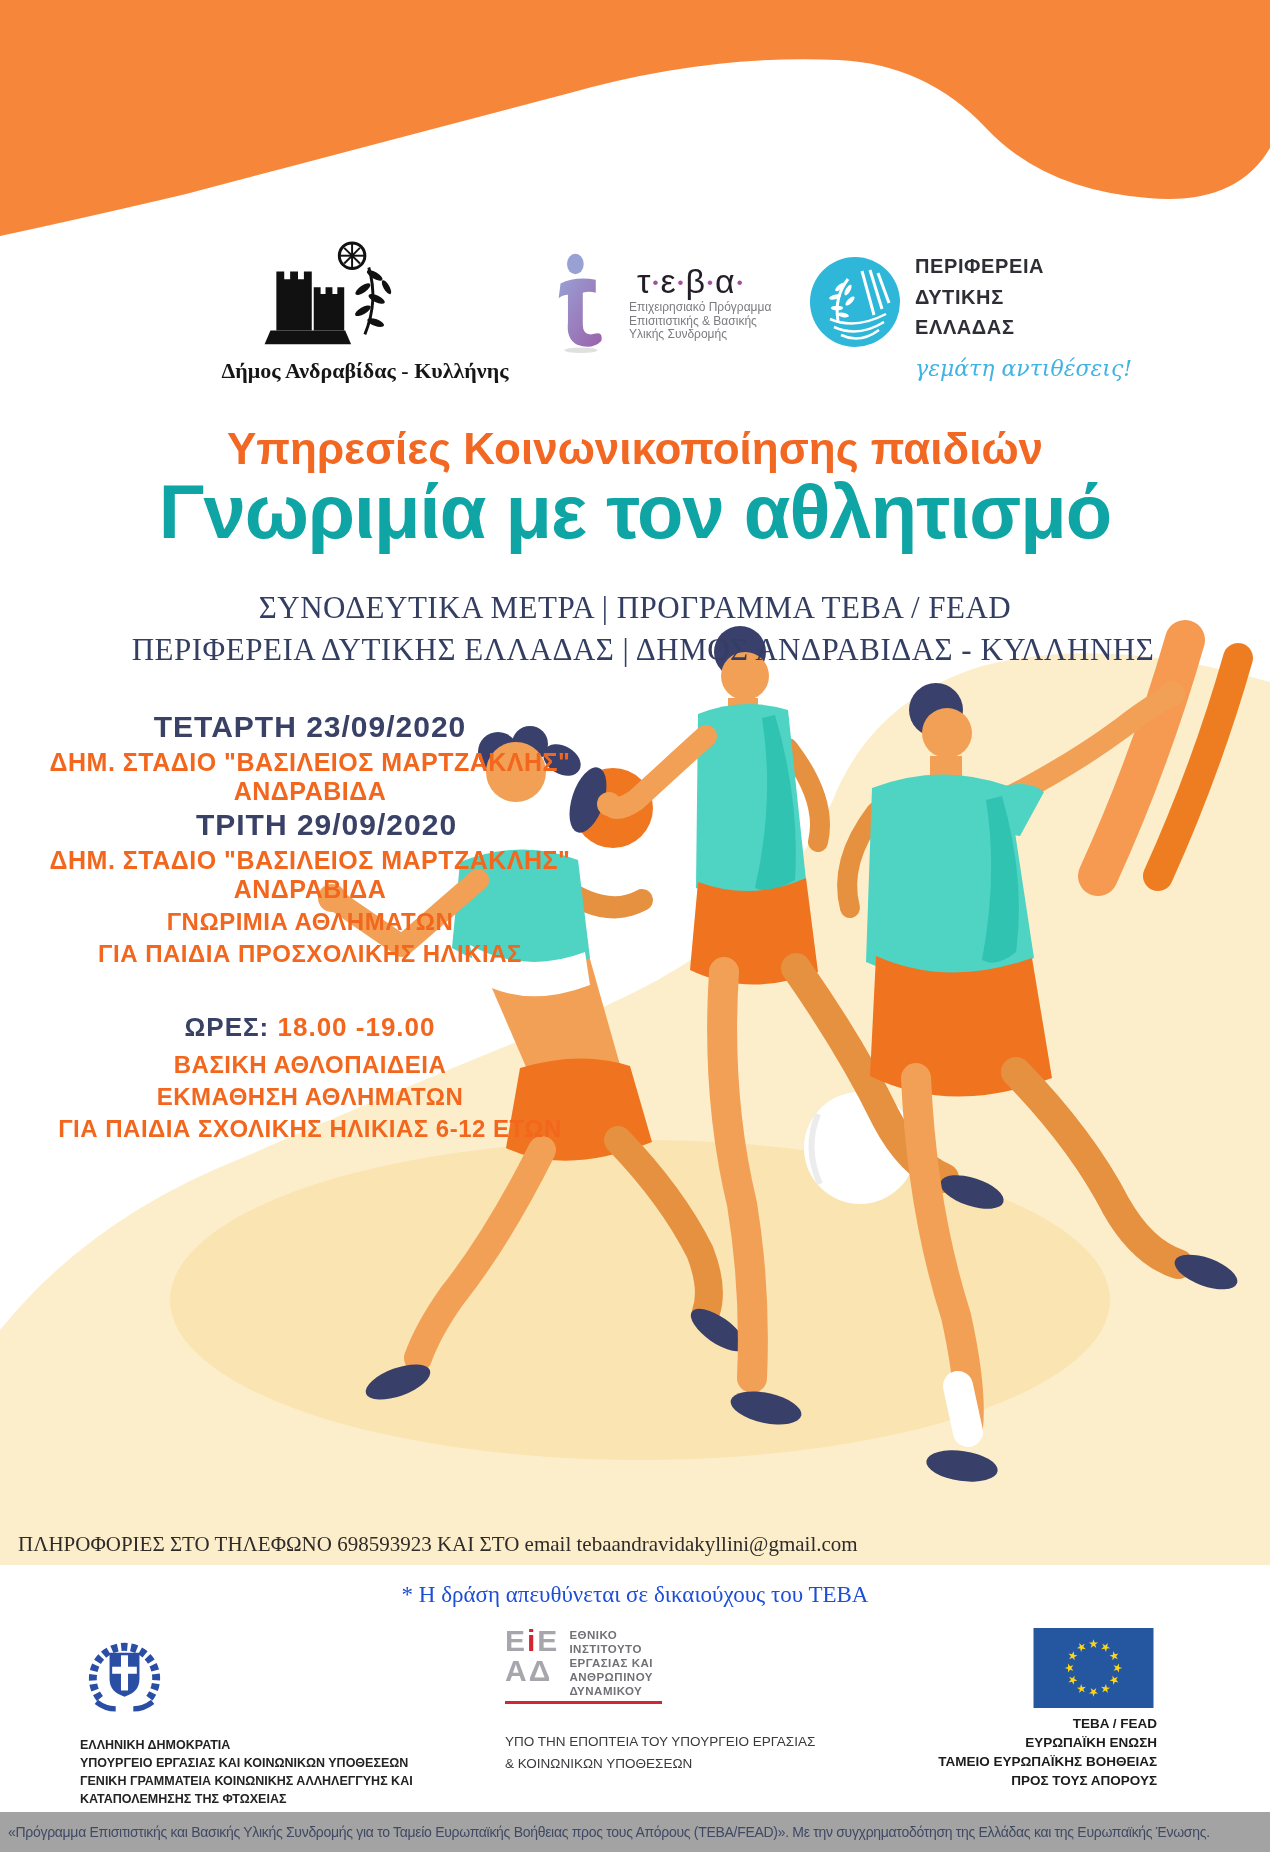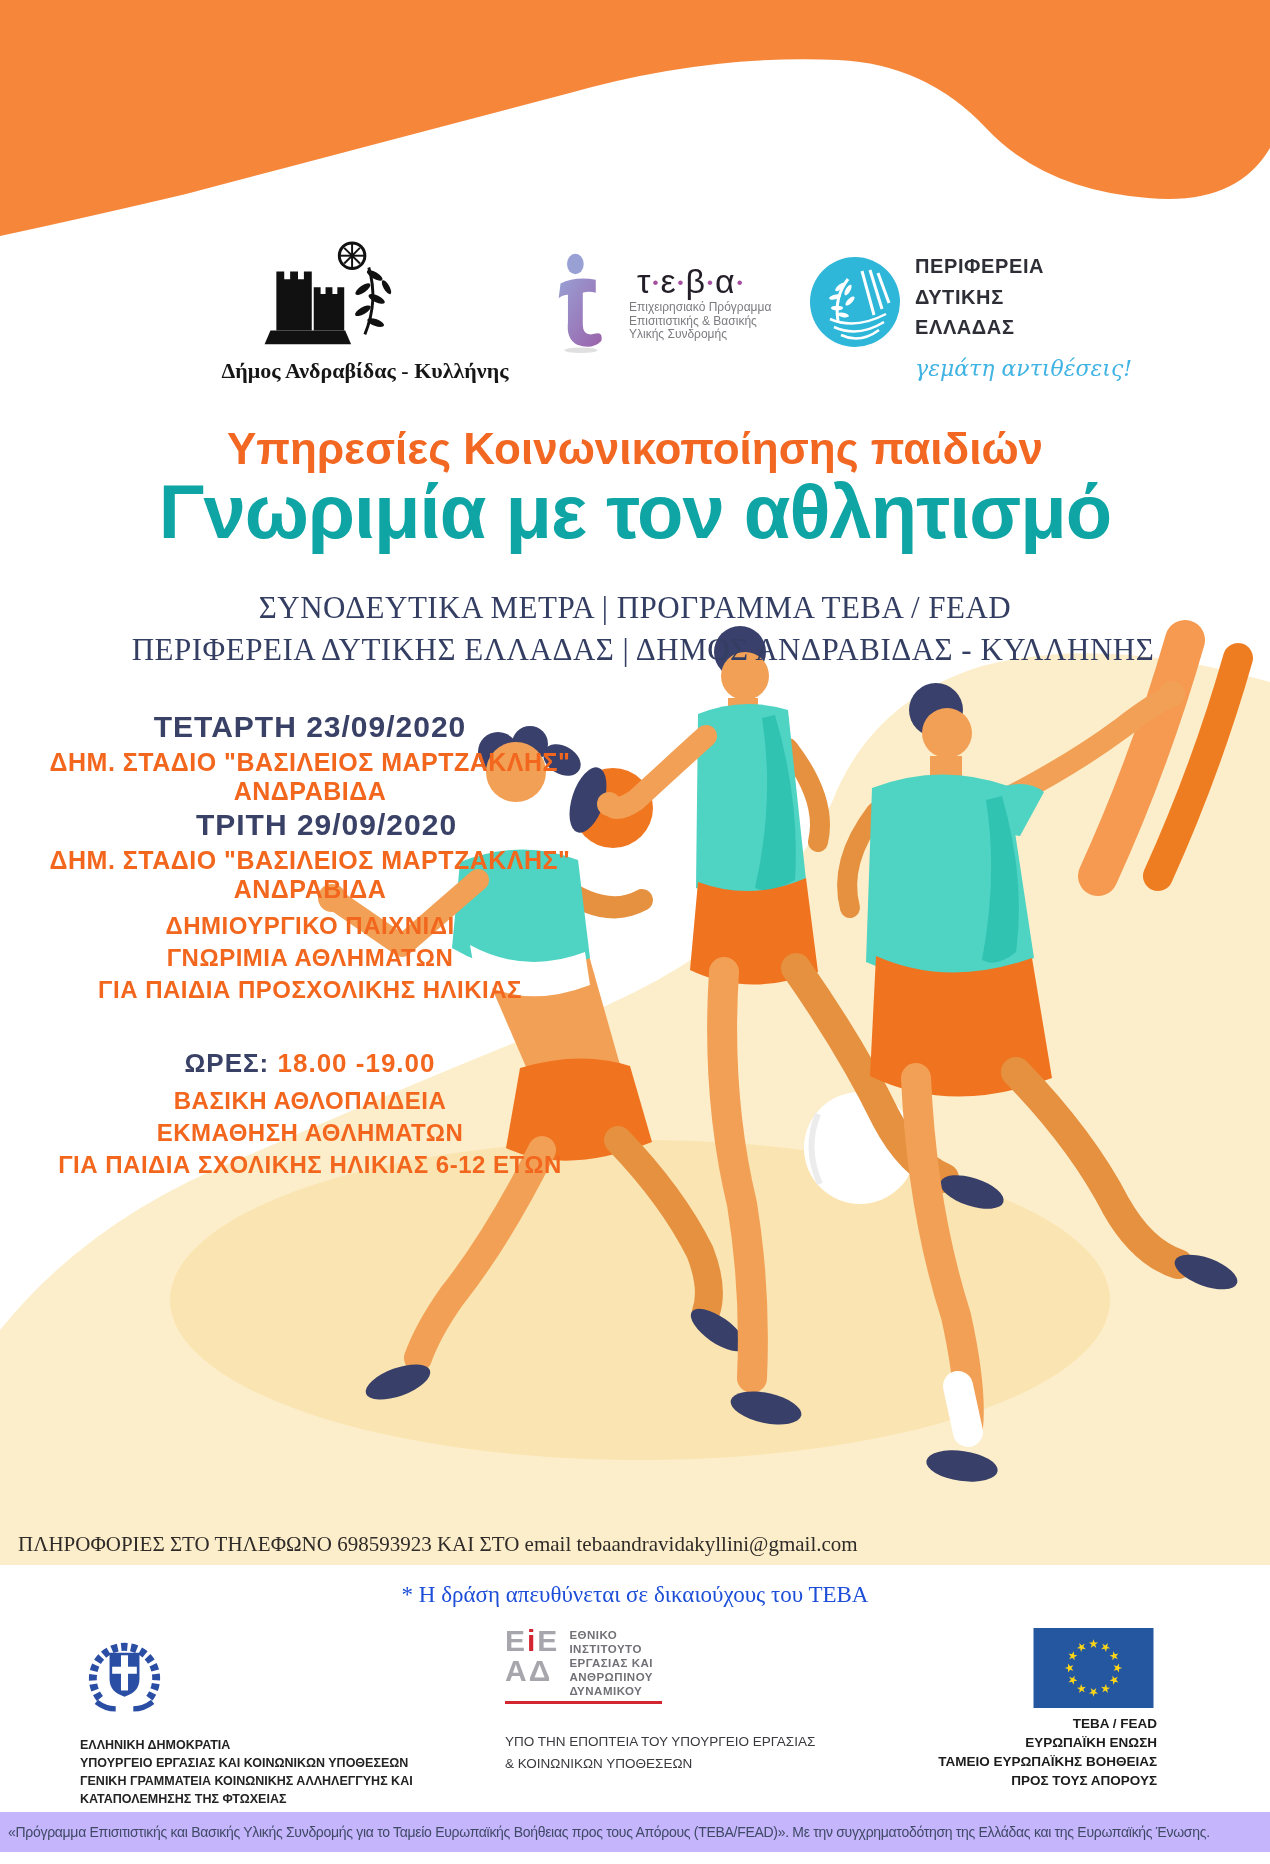--- a/index.html
+++ b/index.html
@@ -38,21 +38,21 @@
   
   .gov-text{left:80px;top:1736px;font-size:12.5px;font-weight:bold;line-height:18px;color:#232323;}
   .eiead-logo{left:505px;top:1626px;display:flex;gap:10px;}
   .eiead-letters{font-weight:bold;color:#a6a6ac;line-height:30px;font-size:30px;letter-spacing:2px;}
   .eiead-letters .red{color:#d22630;}
   .eiead-lines{font-size:11.5px;line-height:14px;font-weight:bold;color:#707076;letter-spacing:0.5px;padding-top:2px;}
   .eiead-underline{left:505px;top:1701px;width:157px;height:3px;background:#d22630;}
   .supervision{left:505px;top:1731px;font-size:13.5px;line-height:22px;color:#3a3a3e;}
   .eu-text{right:113px;top:1714px;text-align:right;font-size:13.5px;font-weight:bold;
            line-height:19px;color:#1b1b1b;}
-  .strip{left:0;top:1812px;width:1270px;height:40px;background:#c4b5fd;}
+  .strip{left:0;top:1812px;width:1270px;height:40px;background:#a3a3a3;}
   .strip-text{padding-left:8px;line-height:40px;font-size:14px;letter-spacing:-0.3px;
               color:#3f4964;white-space:nowrap;}
 </style>
 </head>
 <body>
 
 <div class="poster">
 
   <svg class="abs" style="left:0;top:0;" width="1270" height="1864" viewBox="0 0 1270 1864">
 
@@ -208,21 +208,20 @@
   <div class="abs title2">Γνωριμία με τον αθλητισμό</div>
   <div class="abs subtitle sub1">ΣΥΝΟΔΕΥΤΙΚΑ ΜΕΤΡΑ | ΠΡΟΓΡΑΜΜΑ ΤΕΒΑ / FEAD</div>
   <div class="abs subtitle sub2">ΠΕΡΙΦΕΡΕΙΑ ΔΥΤΙΚΗΣ ΕΛΛΑΔΑΣ | ΔΗΜΟΣ ΑΝΔΡΑΒΙΔΑΣ - ΚΥΛΛΗΝΗΣ</div>
 
   <div class="abs sched" style="top:710px;">
     <div class="date">ΤΕΤΑΡΤΗ 23/09/2020</div>
     <div class="venue" style="margin-top:4px;">ΔΗΜ. ΣΤΑΔΙΟ "ΒΑΣΙΛΕΙΟΣ ΜΑΡΤΖΑΚΛΗΣ" ΑΝΔΡΑΒΙΔΑ</div>
     <div class="date" style="margin-top:2px;margin-left:33px;">ΤΡΙΤΗ 29/09/2020</div>
     <div class="venue" style="margin-top:4px;">ΔΗΜ. ΣΤΑΔΙΟ "ΒΑΣΙΛΕΙΟΣ ΜΑΡΤΖΑΚΛΗΣ" ΑΝΔΡΑΒΙΔΑ</div>
 
-    <div class="sess" style="margin-top:8px;">ΔΗΜΙΟΥΡΓΙΚΟ ΠΑΙΧΝΙΔΙ</div>
     <div class="sess" style="margin-top:4px;">ΓΝΩΡΙΜΙΑ ΑΘΛΗΜΑΤΩΝ</div>
     <div class="sess" style="margin-top:4px;">ΓΙΑ ΠΑΙΔΙΑ ΠΡΟΣΧΟΛΙΚΗΣ ΗΛΙΚΙΑΣ</div>
 
     <div class="hours" style="margin-top:44px;">
       <span class="navy">ΩΡΕΣ:</span>
       <span class="orange">18.00 -19.00</span>
     </div>
     <div class="sess" style="margin-top:8px;">ΒΑΣΙΚΗ ΑΘΛΟΠΑΙΔΕΙΑ</div>
     <div class="sess" style="margin-top:4px;">ΕΚΜΑΘΗΣΗ ΑΘΛΗΜΑΤΩΝ</div>
     <div class="sess" style="margin-top:4px;">ΓΙΑ ΠΑΙΔΙΑ ΣΧΟΛΙΚΗΣ ΗΛΙΚΙΑΣ 6-12 ΕΤΩΝ</div>

